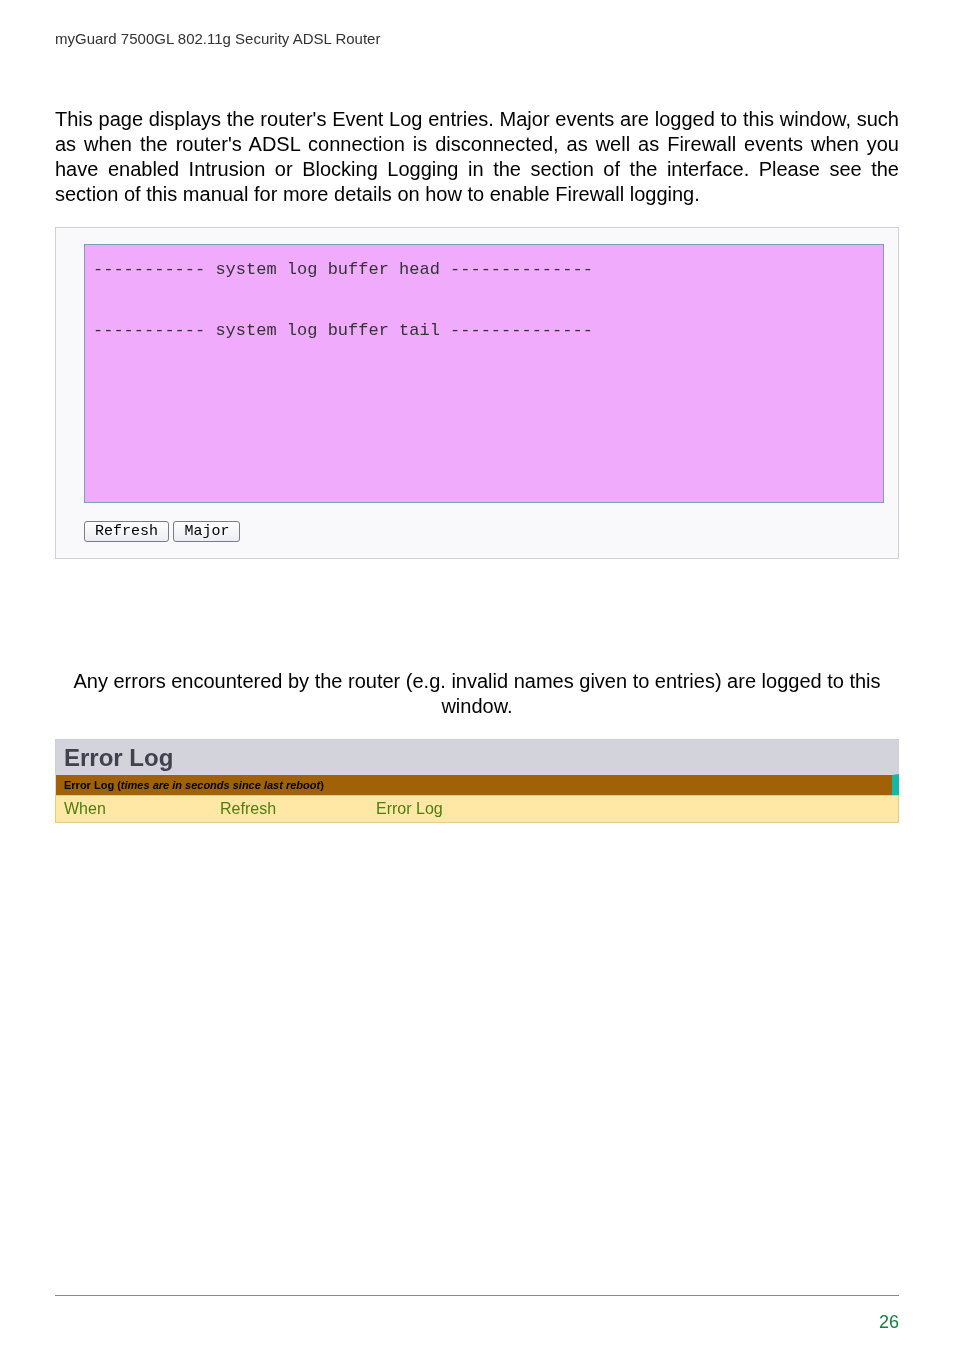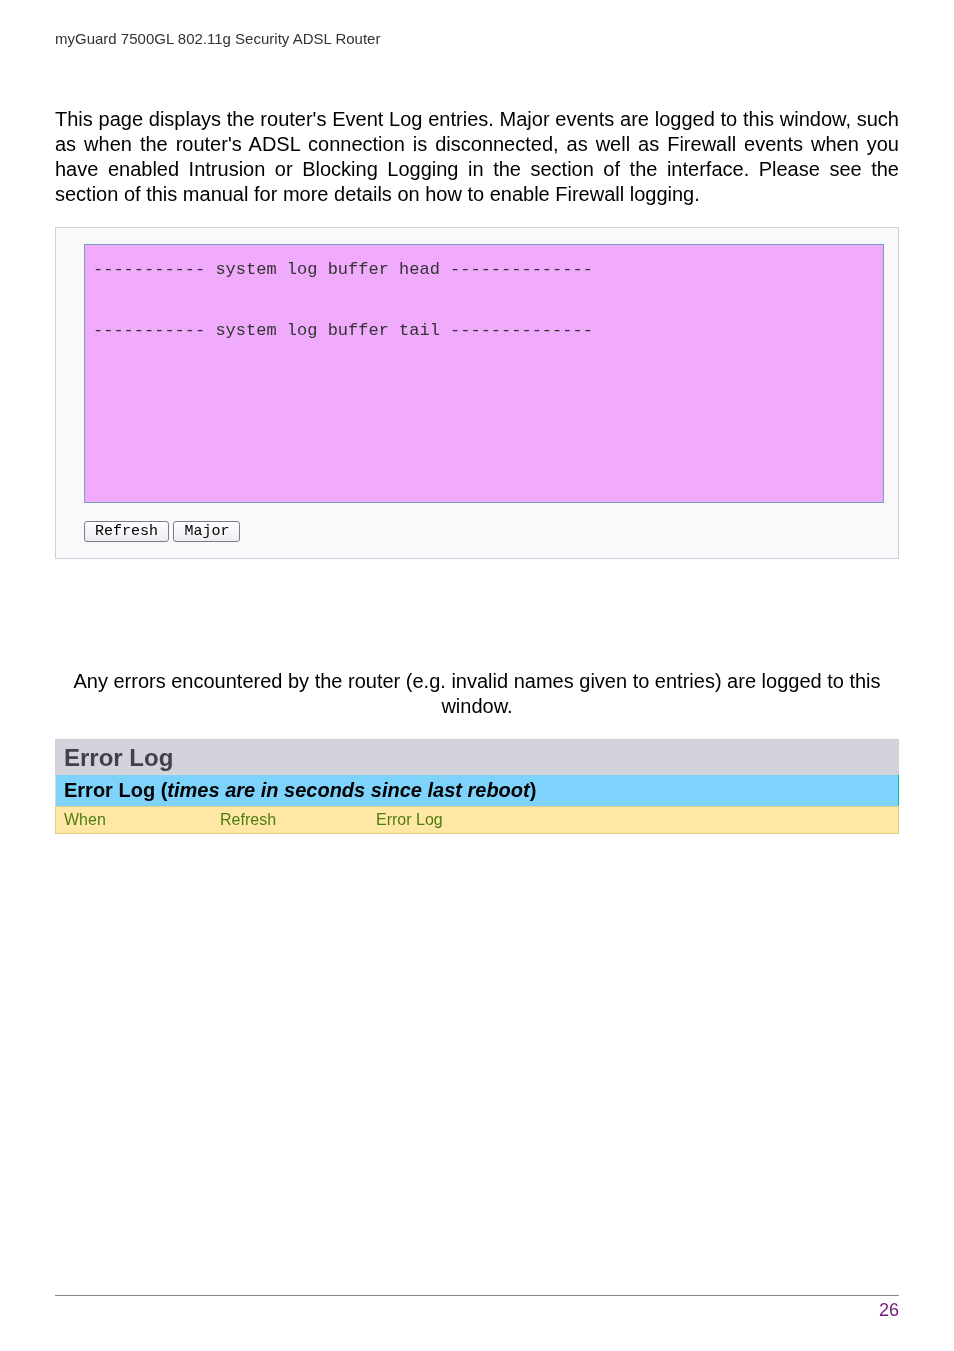--- a/index.html
+++ b/index.html
@@ -86,26 +86,26 @@
     background: #d3d3db;
     border-top: 1px solid #cfcfd8;
     border-left: 1px solid #cfcfd8;
     border-right: 1px solid #cfcfd8;
     padding: 4px 8px 2px 8px;
     color: #41414f;
     font-size: 24px;
     font-weight: bold;
   }
   .error-subtitle-bar {
-    background: #7dd3fc;
+    background: #a16207;
     border-left: 1px solid #d8d8de;
-    border-right: 1px solid #14b8a6;
+    border-right: 7px solid #14b8a6;
     border-top: 1px solid #d8d8de;
     padding: 4px 8px;
-    font-size: 20px;
+    font-size: 11px;
     font-weight: bold;
     color: #000;
   }
   .error-subtitle-bar .normal { font-weight: bold; }
   .error-subtitle-bar .italic { font-style: italic; font-weight: bold; }
   .error-cols {
     display: flex;
     background: #ffe8a6;
     border: 1px solid #e5cc84;
     font-size: 16px;
@@ -115,23 +115,23 @@
     color: #4d7c0f;
   }
   .col-when   { width: 140px; }
   .col-proc   { width: 140px; }
   .col-err    { flex: 1; }
 
   
   .footer {
     position: absolute;
     right: 55px;
-    bottom: 30px;
+    bottom: 18px;
     font-size: 18px;
-    color: #701a75;
+    color: #15803d;
   }
   .footer-line {
     position: absolute;
     left: 55px;
     right: 55px;
     bottom: 55px;
     height: 0;
     border-top: 1px solid #888;
   }
 </style>

